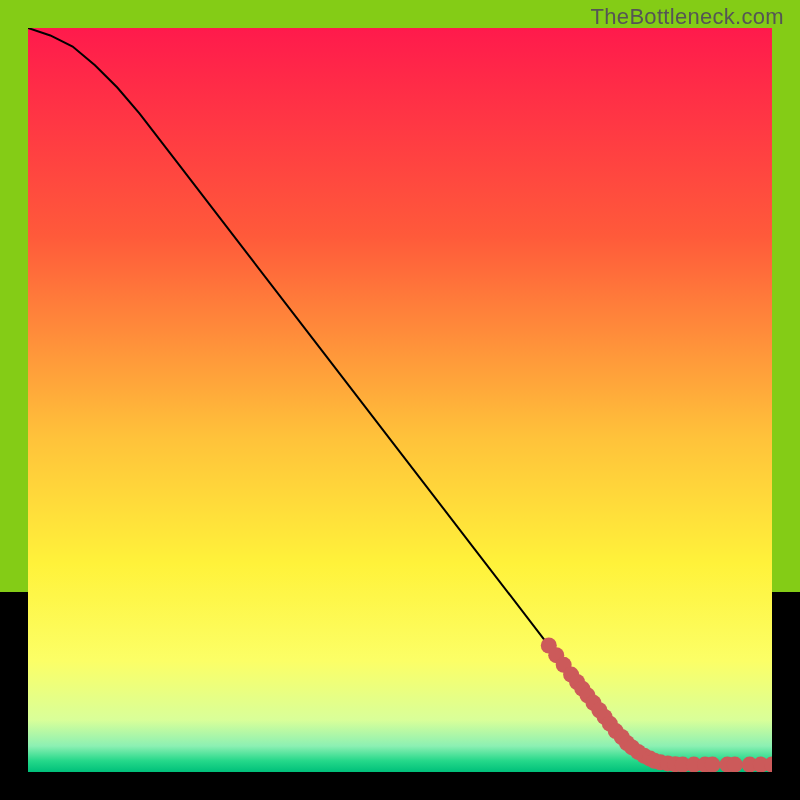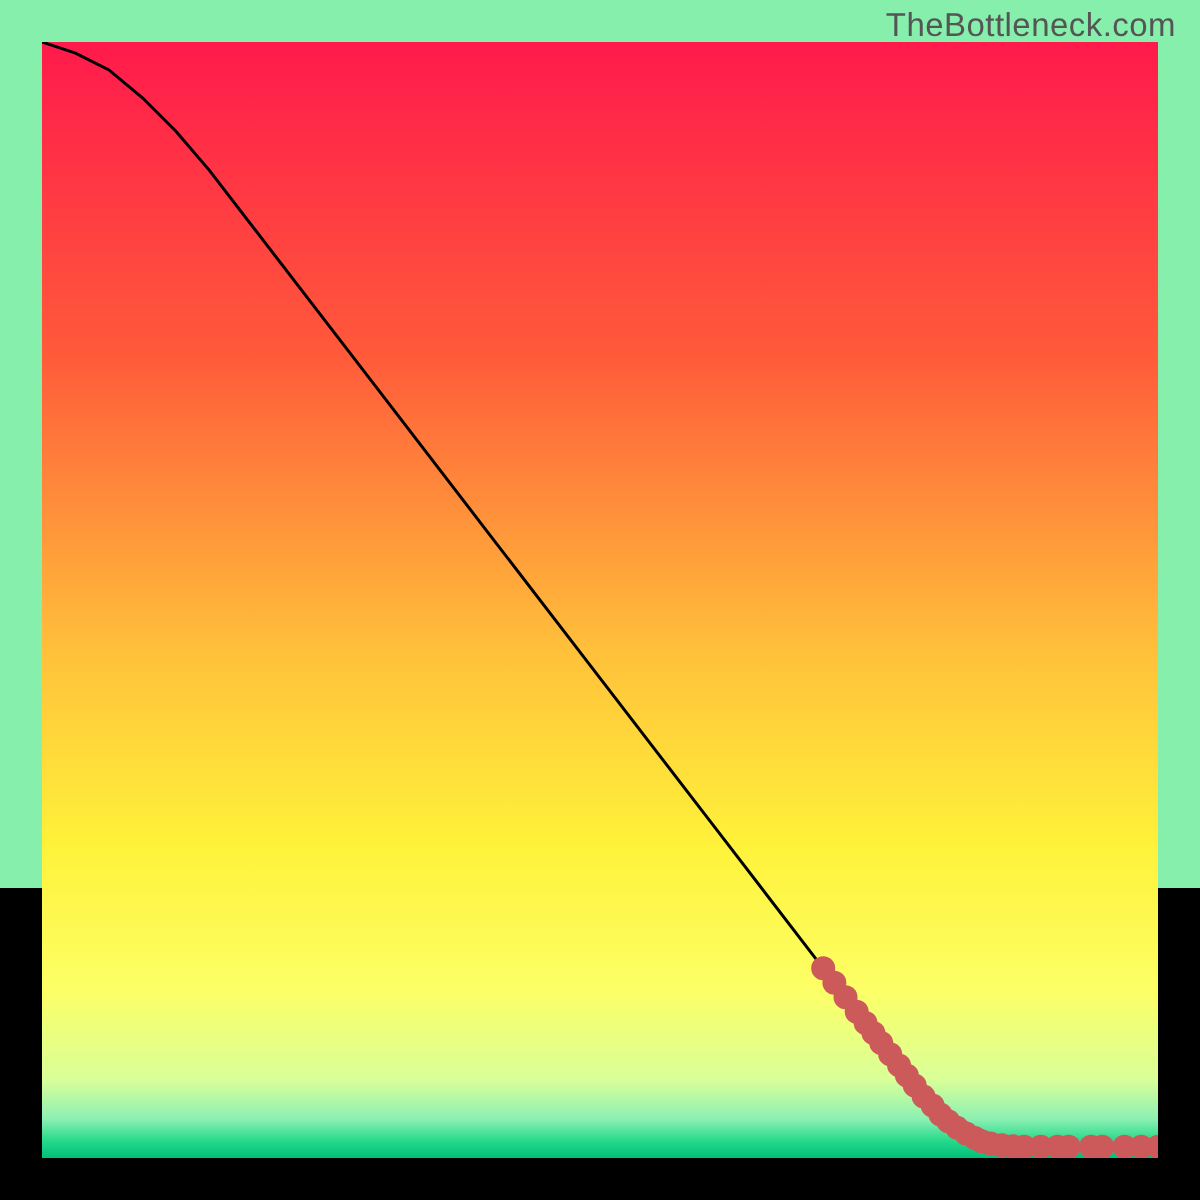--- a/index.html
+++ b/index.html
@@ -6,21 +6,21 @@
     margin: 0;
     padding: 0;
     width: 800px;
     height: 800px;
     background: #000;
     font-family: Arial, Helvetica, sans-serif;
   }
   .outer {
     width: 800px;
     height: 592px;
-    background: #86efac;
+    background: #84cc16;
     position: relative;
   }
   .watermark {
     position: absolute;
     top: 4px;
     right: 16px;
     color: #555;
     font-size: 22px;
     letter-spacing: 0.3px;
     font-weight: 500;

